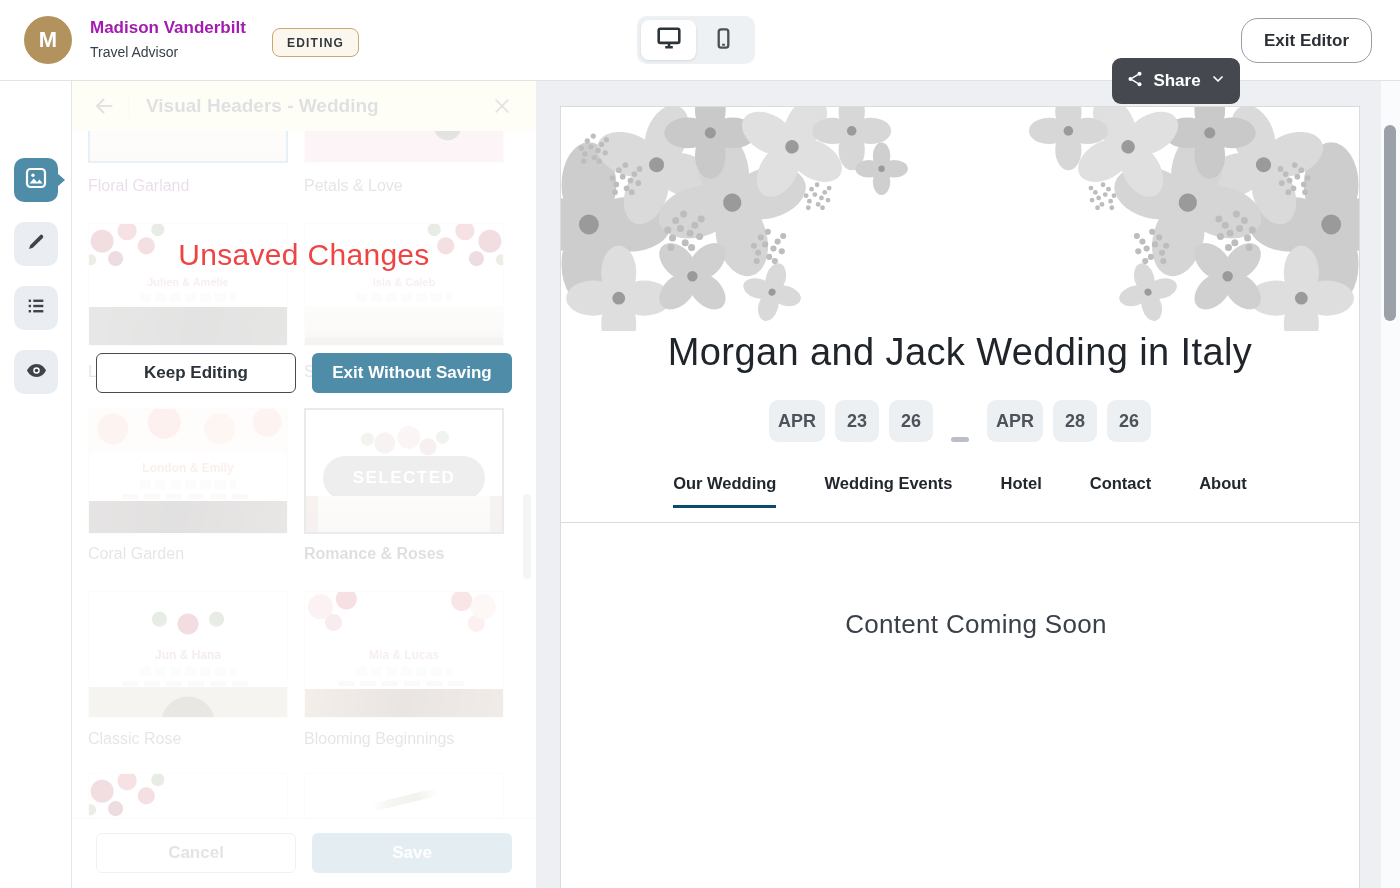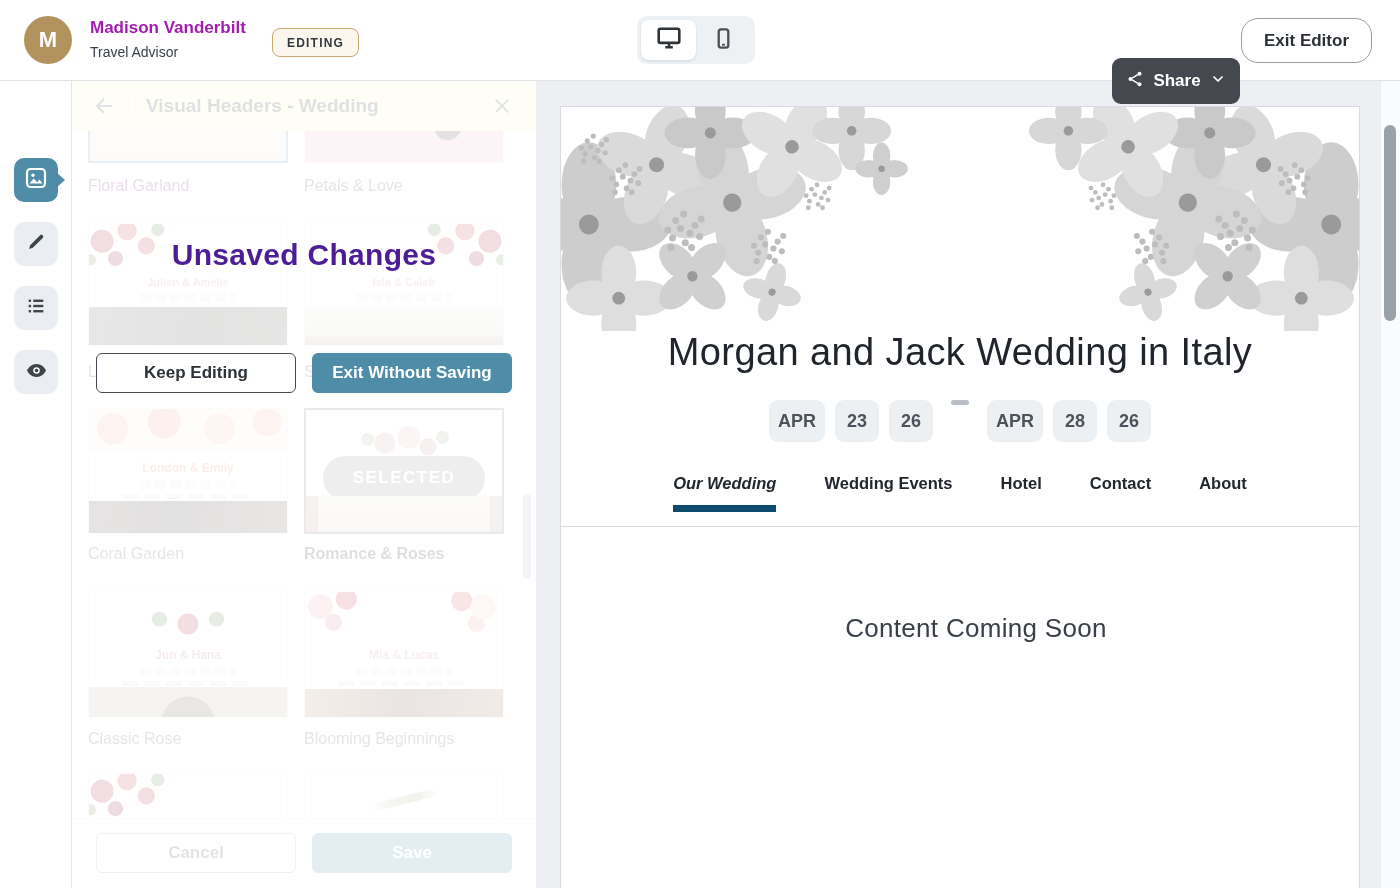--- a/index.html
+++ b/index.html
@@ -129,46 +129,46 @@
       border-top:1px solid #e2e5e9; z-index:1; }
   .foot-btn { position:absolute; top:14px; width:200px; height:40px; border-radius:6px; font-size:17px;
       font-weight:600; font-family:inherit; cursor:pointer; }
   .cancel-btn { left:24px; background:#fff; border:1px solid #9aa0a6; color:#3f464d; }
   .save-btn { left:240px; background:#4e8ca8; border:none; color:#fff; }
 
   .panel-overlay { position:absolute; inset:0; background:rgba(255,255,255,.85); z-index:2; }
 
   
   .modal-title { position:absolute; z-index:3; top:157px; left:0; right:0; text-align:center;
-      font-size:30px; font-weight:700; color:#4c1d95; letter-spacing:.3px; }
+      font-size:30px; font-weight:400; color:#ef4444; letter-spacing:.3px; }
   .modal-body { position:absolute; z-index:3; top:207px; left:0; right:0; text-align:center;
       font-size:19px; color:#272c33; }
   .modal-btn { position:absolute; z-index:3; top:272px; width:200px; height:40px; border-radius:6px;
       font-size:17px; font-weight:600; font-family:inherit; cursor:pointer; }
   .keep-btn { left:24px; background:#fff; border:1.5px solid #454b52; color:#2c3238; }
   .exitns-btn { left:240px; background:#4e8ca8; border:none; color:#fff; }
 
   
   .preview { position:absolute; left:536px; top:81px; right:0; bottom:0; background:#edeff2; }
   .preview-card { position:absolute; left:24px; top:25px; width:800px; bottom:-2px; background:#fff;
       border:1px solid #d8dbdf; overflow:hidden; }
   .floral { position:relative; height:224px; overflow:hidden; }
   .fl { position:absolute; top:0; height:224px; width:46%; }
   .fl.left { left:0; }
   .fl.right { right:0; transform:scaleX(-1); }
   .site-title { text-align:center; font-size:38px; font-weight:400; color:#20252c;
       letter-spacing:.4px; }
-  .dates { display:flex; justify-content:center; align-items:flex-start; gap:10px; margin-top:26px; }
+  .dates { display:flex; justify-content:center; align-items:flex-end; gap:10px; margin-top:26px; }
   .dbadge { height:42px; border-radius:9px; background:#edf0f3; color:#4c535b; font-weight:700;
       font-size:18px; display:flex; align-items:center; justify-content:center; }
   .dbadge.month { width:56px; } .dbadge.num { width:44px; }
   .date-dash { width:18px; height:5px; border-radius:3px; background:#b9bfc5; margin:0 8px; }
   .tabs { display:flex; justify-content:center; gap:48px; margin-top:32px; }
   .tab { font-size:16.5px; font-weight:600; color:#22272d; padding-bottom:12px; cursor:pointer; }
-  .tab.active { border-bottom:7px solid #0c4a6e;font-style:italic; }
+  .tab.active { border-bottom:3px solid #0c4a6e; }
   .pv-divider { border-top:1.5px solid #d9dcdf; margin-top:14px; }
   .coming { margin-top:86px; text-align:center; font-size:26px; color:#394049; letter-spacing:.3px;padding-left:32px; }
 
   
   .vtrack { position:absolute; right:0; top:81px; bottom:0; width:20px; background:#fafbfc;
       border-left:1px solid #eceef0; z-index:25; }
   .vthumb { position:absolute; right:4px; top:44px; width:12px; height:196px; border-radius:6px;
       background:#9aa1a9; cursor:pointer; }
 </style>
 </head>

